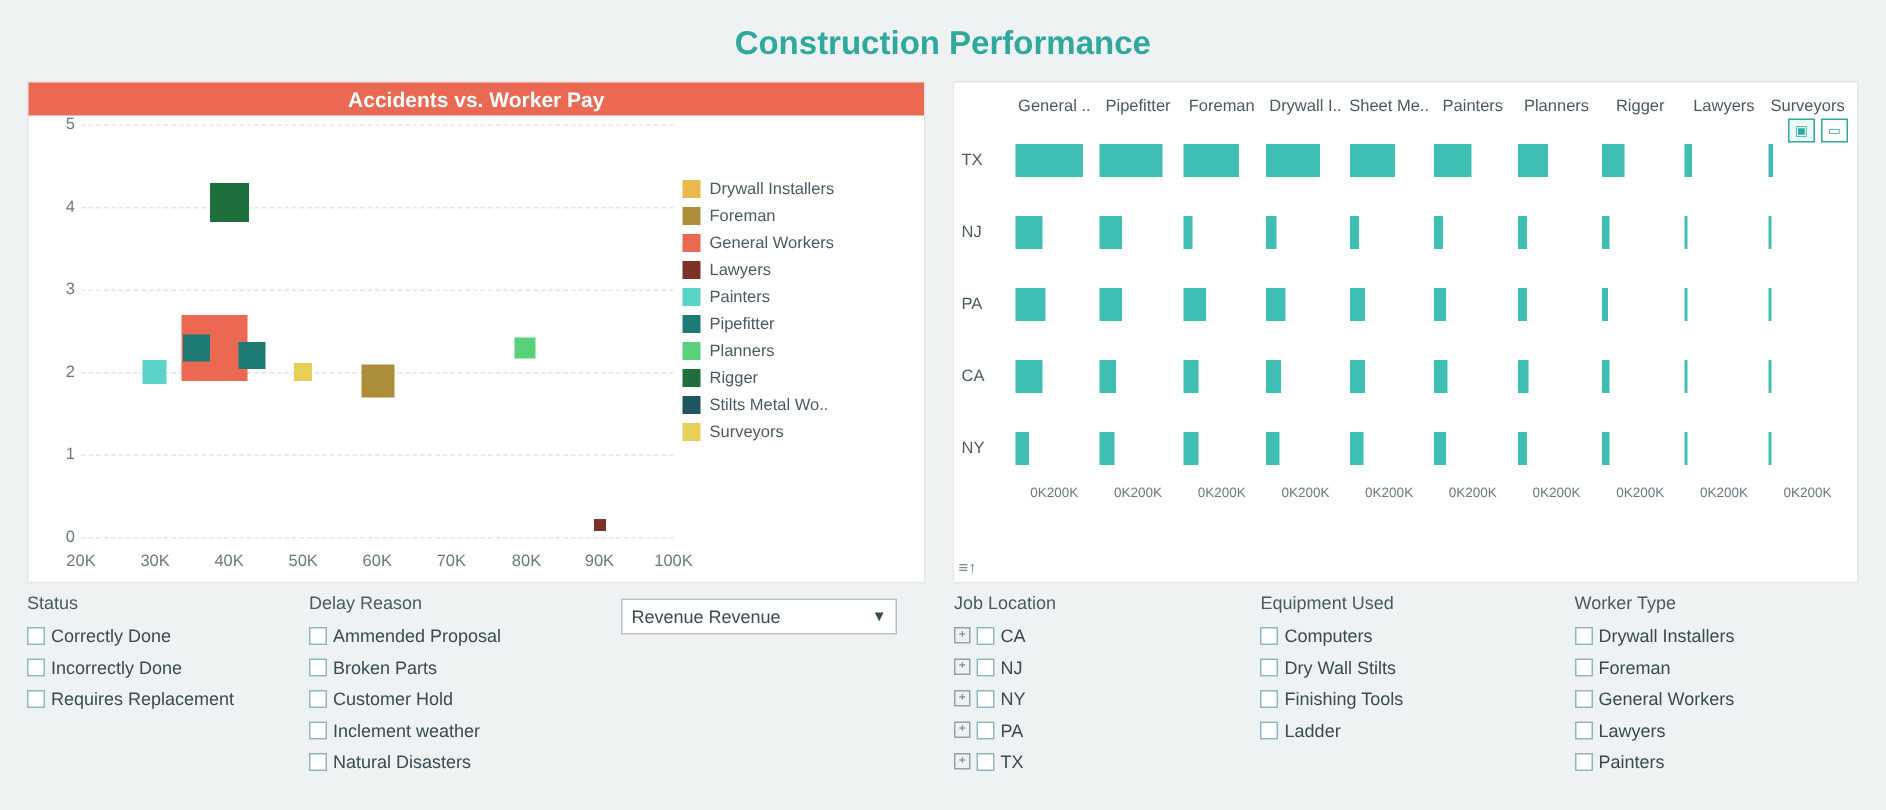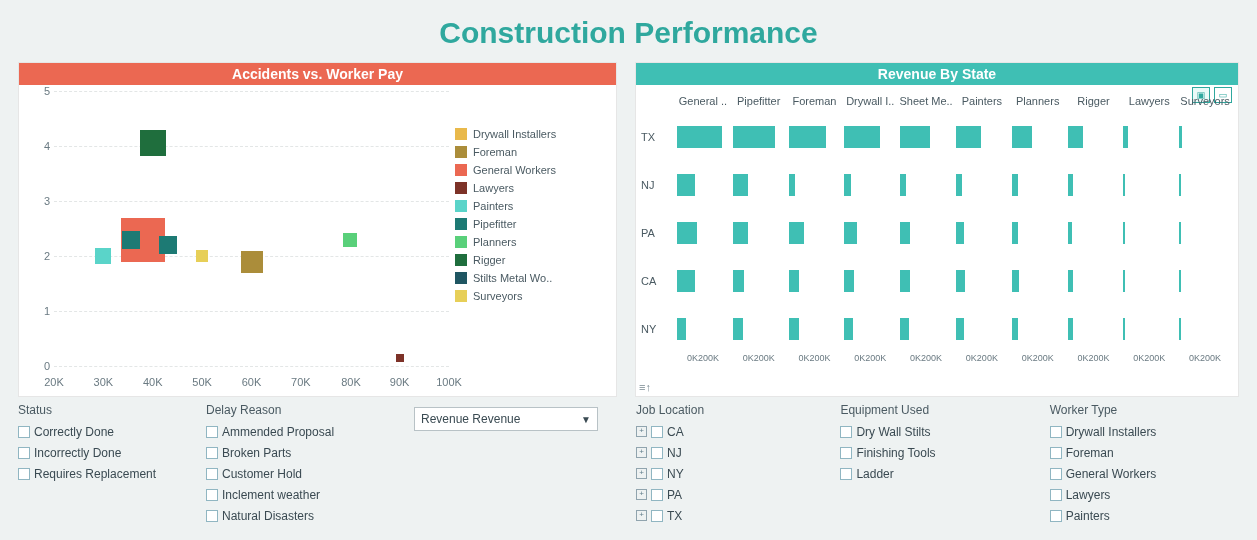--- a/index.html
+++ b/index.html
@@ -1,17 +1,17 @@
 <!DOCTYPE html>
 <html><head>
 <meta charset="utf-8">
 <style>
   html,body{margin:0;padding:0;font-family:Arial,Helvetica,sans-serif;background:#eef2f2;color:#3a4a52;}
   .page{width:1257px;height:540px;position:relative;background:#eef2f2;box-sizing:border-box;padding:10px 18px 0 18px;}
-  .title{text-align:center;font-size:30px;font-weight:bold;color:#2fa89e;margin:6px 0 12px 0;}
+  .title{text-align:center;font-size:22px;font-weight:bold;color:#2fa89e;margin:6px 0 12px 0;}
   .row{display:flex;gap:18px;}
   .panel{background:#fff;border:1px solid #e6e6e6;display:flex;flex-direction:column;height:335px;box-sizing:border-box;}
   .panel.left{width:600px;}
   .panel.right{width:605px;position:relative;}
   .panel-header{height:22px;line-height:22px;text-align:center;color:#fff;font-weight:bold;font-size:14px;}
   .panel.left .panel-header{background:#eb6852;}
   .panel.right .panel-header{background:#3fbfb4;}
   .panel-body{flex:1;position:relative;}
   .scatter-area{position:absolute;left:35px;top:6px;right:170px;bottom:30px;}
   .axis-y-tick{position:absolute;left:-18px;font-size:11px;color:#6a7a82;text-align:right;width:14px;}
@@ -130,21 +130,20 @@
             </div>
             <div class="legend-row">
               <div class="legend-swatch" style="background: rgb(231, 207, 88);"></div>
               <span>Surveyors</span>
             </div>
           </div>
     </div>
   </div>
 
   <div class="panel right">
-    <div class="panel-header">Revenue By State</div>
     <div class="toolbar-icons">
       <div class="tb-ic">▣</div>
       <div class="tb-ic square">▭</div>
     </div>
     <div class="panel-body">
       <div class="table-area" id="table-area">
             <div class="col-headers">
               <div class="state-col"></div>
               <div class="wt-col">General ..</div>
               <div class="wt-col">Pipefitter</div>
@@ -421,20 +420,24 @@
               <div class="cb"></div>
               <span>TX</span>
             </div>
           </div>
     </div>
     <div class="filter-col" style="width:195px">
       <div class="filter-title">Equipment Used</div>
       <div id="equip-items">
             <div class="cb-row">
               <div class="cb"></div>
+              <span>Computers</span>
+            </div>
+            <div class="cb-row">
+              <div class="cb"></div>
               <span>Dry Wall Stilts</span>
             </div>
             <div class="cb-row">
               <div class="cb"></div>
               <span>Finishing Tools</span>
             </div>
             <div class="cb-row">
               <div class="cb"></div>
               <span>Ladder</span>
             </div>

